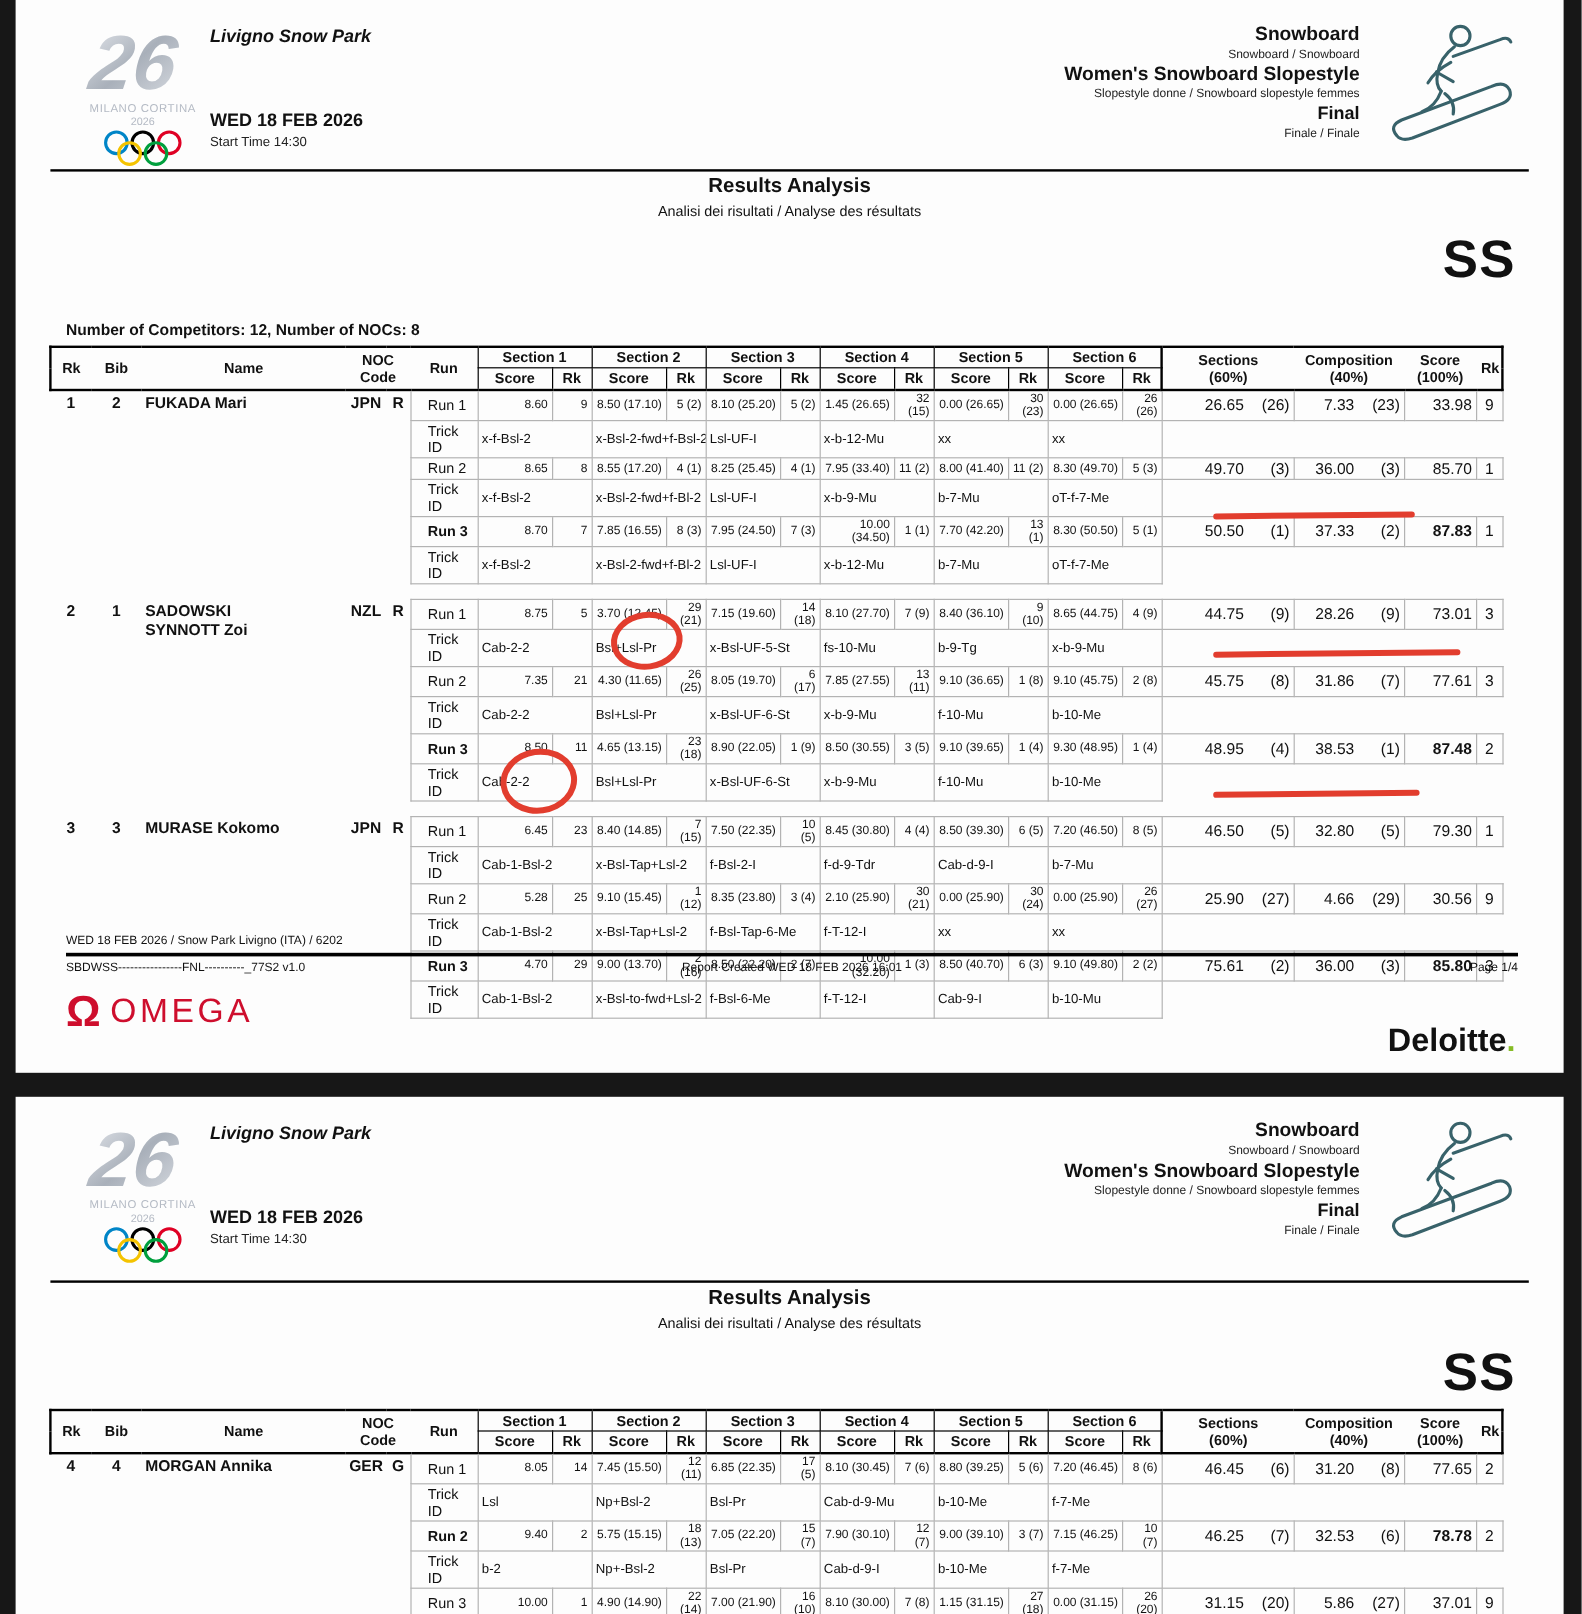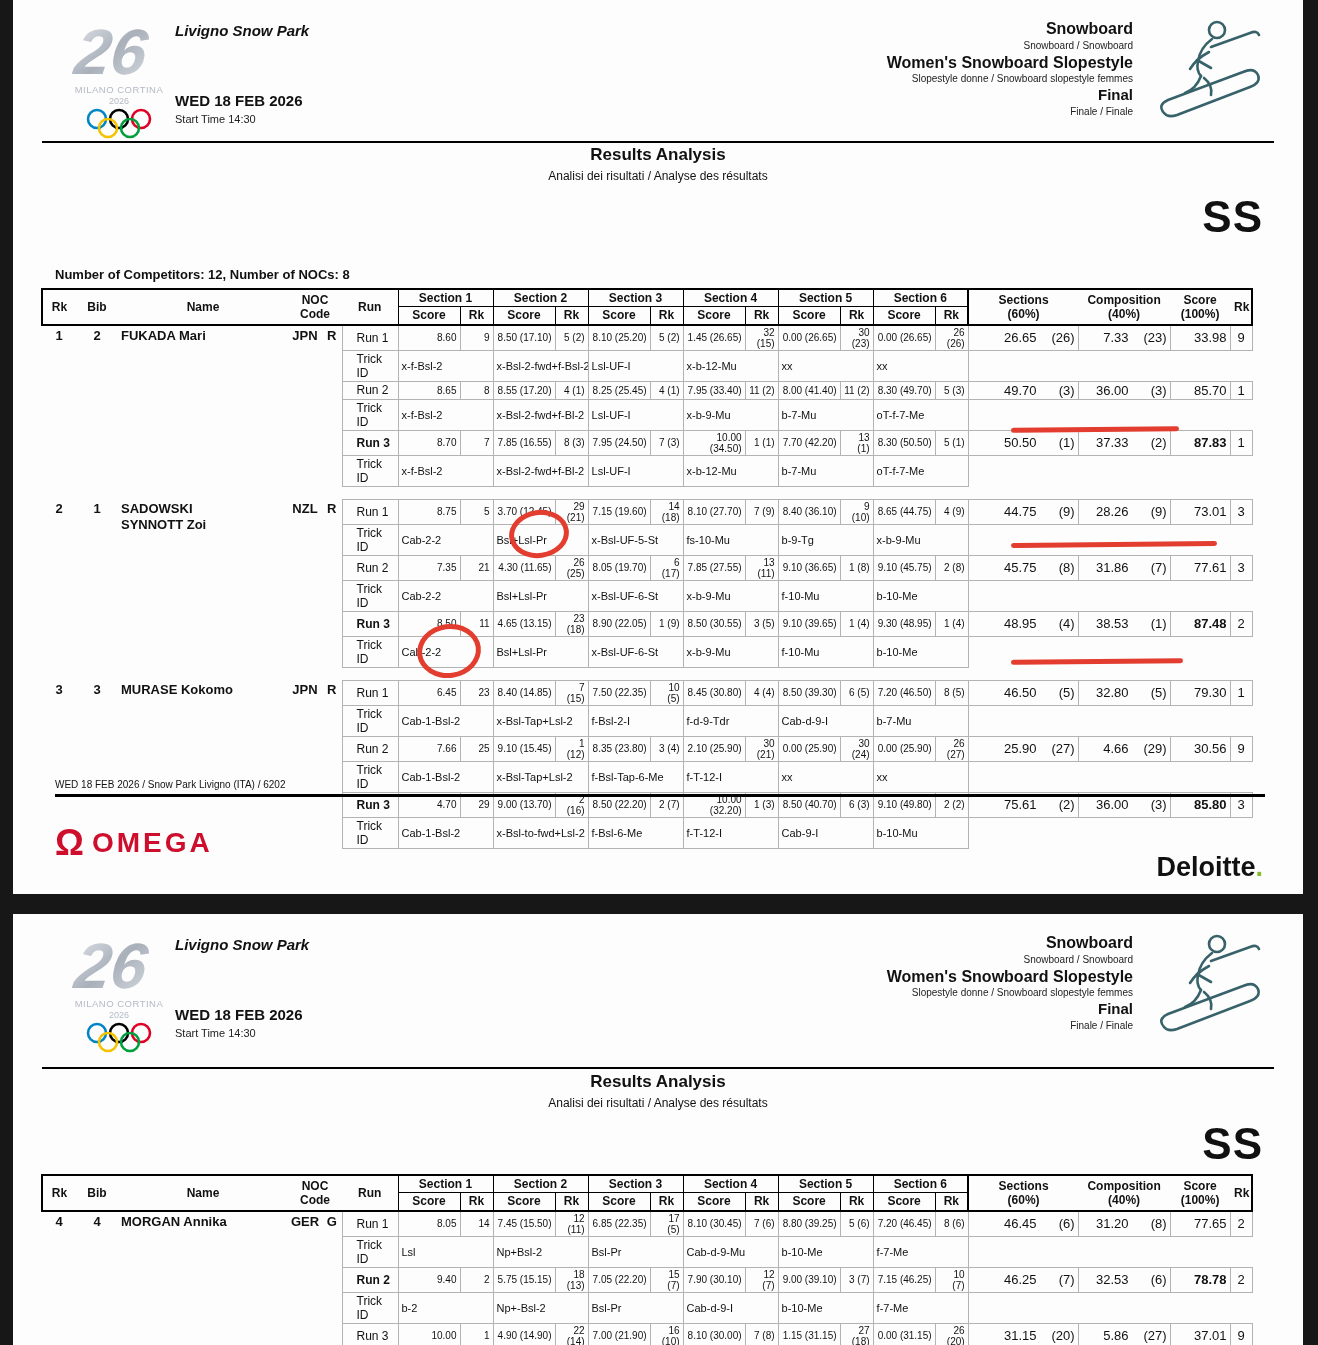--- a/index.html
+++ b/index.html
@@ -69,21 +69,21 @@
 
   
   .f-event { position:absolute; left:42px; top:779px; font-size:10px; }
   .f-line  { position:absolute; left:42px; top:794px; width:1210px; border-top:3px solid #000; }
   .f-meta  { position:absolute; left:42px; top:801px; width:1210px; font-size:10px; display:flex; }
   .f-meta .l { flex:1; text-align:left; }
   .f-meta .c { flex:1; text-align:center; }
   .f-meta .r { flex:1; text-align:right; }
   .omega { position:absolute; left:42px; top:822px; color:#ce0e2d; display:flex; align-items:center; }
   .omega .sym { font-size:36px; font-weight:bold; margin-right:8px; }
-  .omega .word { font-size:28px; font-weight:bold; letter-spacing:3px; }
+  .omega .word { font-size:28px; font-weight:normal; letter-spacing:3px; }
   .deloitte { position:absolute; right:40px; top:852px; font-size:27px; font-weight:bold; color:#111; }
   .deloitte .dot { color:#86bc25; }
 </style>
 </head>
 <body>
 
 <div class="page" id="page1">
 
   <svg class="mc-logo" viewBox="0 0 120 132">
     <defs>
@@ -491,21 +491,21 @@
             <td class="trick" colspan="2">Cab-1-Bsl-2</td>
             <td class="trick" colspan="2">x-Bsl-Tap+Lsl-2</td>
             <td class="trick" colspan="2">f-Bsl-2-I</td>
             <td class="trick" colspan="2">f-d-9-Tdr</td>
             <td class="trick" colspan="2">Cab-d-9-I</td>
             <td class="trick" colspan="2">b-7-Mu</td>
             <td class="noborder" colspan="4"></td>
           </tr>
           <tr>
             <td class="runlbl">Run 2</td>
-            <td class="d num">7.66</td>
+            <td class="d num">5.28</td>
             <td class="d num">25</td>
             <td class="d num">9.10 (15.45)</td>
             <td class="d num">1 (12)</td>
             <td class="d num">8.35 (23.80)</td>
             <td class="d num">3 (4)</td>
             <td class="d num">2.10 (25.90)</td>
             <td class="d num">30 (21)</td>
             <td class="d num">0.00 (25.90)</td>
             <td class="d num">30 (24)</td>
             <td class="d num">0.00 (25.90)</td>
@@ -582,20 +582,25 @@
     </div>
 
   <div class="ann-u" id="u-fukada" style="left:998px; top:427px; width:168px;"></div>
   <div class="ann-c" id="c-sadowski" style="left:496px; top:510px; width:60px; height:48px;"></div>
   <div class="ann-u" id="u-sadowski" style="left:998px; top:542px; width:206px;"></div>
   <div class="ann-c" id="c-murase" style="left:404px; top:624px; width:64px; height:54px;"></div>
   <div class="ann-u" id="u-murase" style="left:998px; top:659px; width:172px;"></div>
 
   <div class="f-event">WED 18 FEB 2026 / Snow Park Livigno (ITA) / 6202</div>
   <div class="f-line"></div>
+  <div class="f-meta">
+    <div class="l">SBDWSS----------------FNL----------_77S2 v1.0</div>
+    <div class="c">Report Created WED 18 FEB 2026 16:01</div>
+    <div class="r">Page 1/4</div>
+  </div>
   <div class="omega">
     <span class="sym">Ω</span>
     <span class="word">OMEGA</span>
   </div>
   <div class="deloitte"><span>Deloitte</span><span class="dot">.</span></div>
 </div>
 
 <div class="page" id="page2">
 
   <svg class="mc-logo" viewBox="0 0 120 132">

